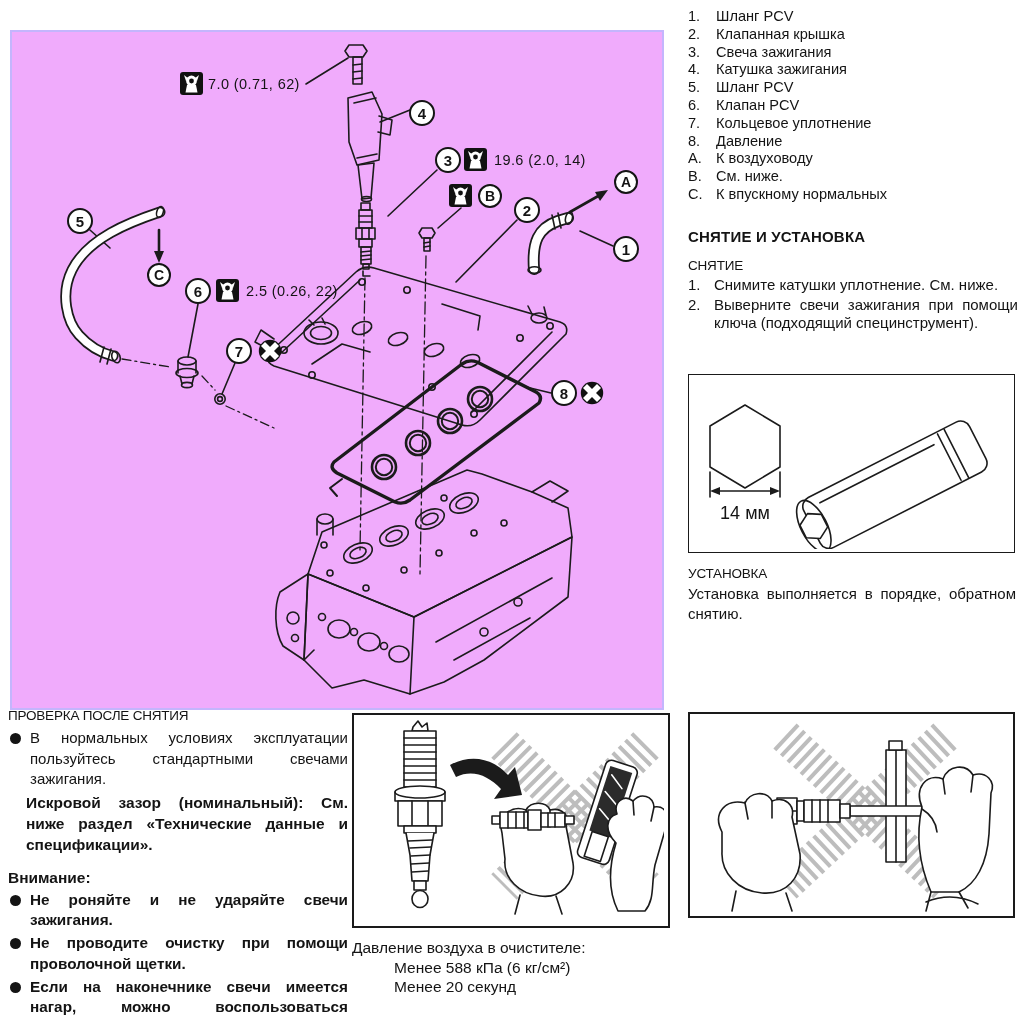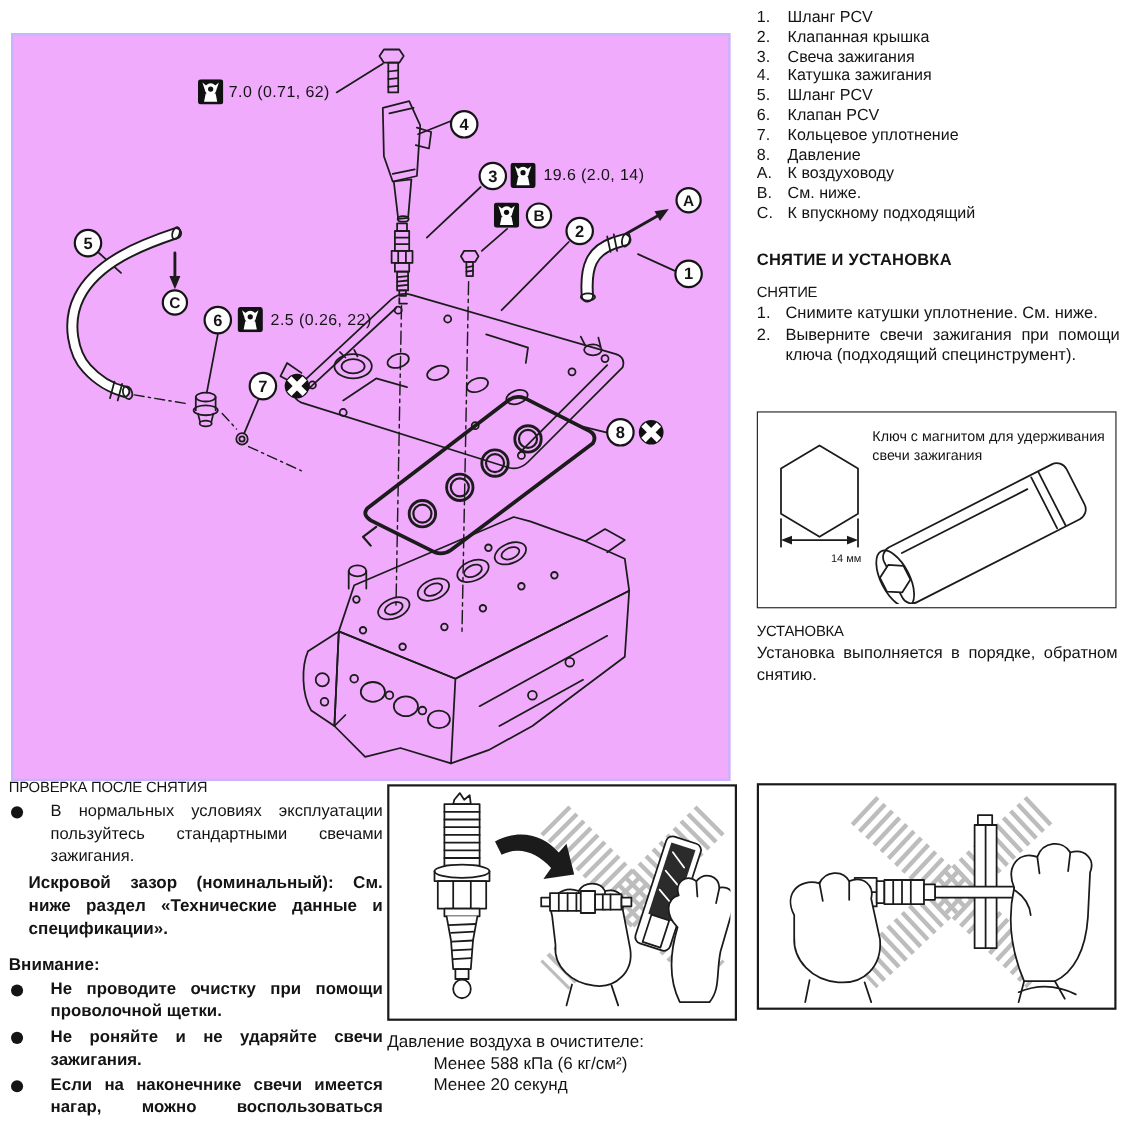--- a/index.html
+++ b/index.html
@@ -21,26 +21,26 @@
   .prow{display:flex;}
   .pn{width:28px;flex:none;}
   .sec-heading{position:absolute;left:0;top:220px;font-size:15px;font-weight:bold;letter-spacing:.2px;}
   .sub-label{position:absolute;left:0;font-size:13.5px;letter-spacing:-.2px;}
   .steps{position:absolute;left:0;top:268px;width:330px;font-size:15px;line-height:18.5px;}
   .srow{display:flex;margin-bottom:1px;}
   .sn{width:26px;flex:none;}
   .stext{flex:1;text-align:justify;}
   .tool-box{position:absolute;left:0;top:366px;width:325px;height:177px;border:1.5px solid #1a1a1a;}
   .tool-caption{position:absolute;left:104px;top:14px;width:214px;font-size:13px;line-height:16.5px;}
-  .hex-dim{position:absolute;left:18px;top:128px;width:76px;text-align:right;font-size:10px;}
+  .hex-dim{position:absolute;left:18px;top:128px;width:76px;text-align:center;font-size:18px;}
   .install-text{position:absolute;left:0;top:576px;width:328px;font-size:15px;line-height:19.5px;text-align:justify;}
   
   .bottom-left{position:absolute;left:8px;top:708px;width:340px;}
   .bl-heading{font-size:13.5px;letter-spacing:-.2px;margin-bottom:5px;}
-  .brow{display:flex;margin-bottom:2px;gap:16px;}
+  .brow{display:flex;margin-bottom:2px;}
   .dot{width:11px;height:11px;border-radius:50%;background:#141414;margin:5px 9px 0 2px;flex:none;}
   .btext{flex:1;font-size:15px;line-height:20.5px;text-align:justify;}
   .gap-spec{font-size:15.5px;font-weight:bold;line-height:21px;text-align:justify;margin:2px 0 14px 18px;}
   .warn-heading{font-size:15.5px;font-weight:bold;margin-bottom:3px;}
   .warn .btext{font-weight:bold;font-size:15.3px;line-height:20.8px;}
   
   .mid-box{position:absolute;left:352px;top:713px;width:314px;height:211px;border:2px solid #1a1a1a;}
   .specs{position:absolute;left:352px;top:938px;width:322px;font-size:15.5px;font-weight:normal;line-height:19.5px;}
   .spec-val{padding-left:42px;}
   
@@ -309,21 +309,21 @@
       <div class="prow">
           <span class="pn">A.</span>
           <span>К воздуховоду</span>
         </div>
       <div class="prow">
           <span class="pn">B.</span>
           <span>См. ниже.</span>
         </div>
       <div class="prow">
           <span class="pn">C.</span>
-          <span>К впускному подходящий</span>
+          <span>К впускному нормальных</span>
         </div>
     </div>
 
     <div class="sec-heading">СНЯТИЕ И УСТАНОВКА</div>
     <div class="sub-label" style="top:250px">СНЯТИЕ</div>
 
     <div class="steps">
       <div class="srow">
         <span class="sn">1.</span>
         <span class="stext">Снимите катушки уплотнение. См. ниже.</span>
@@ -346,43 +346,42 @@
           <g transform="rotate(-27 205 108)">
             <rect x="112" y="82" width="186" height="56" rx="10"></rect>
             <ellipse cx="114" cy="110" rx="13" ry="28"></ellipse>
             <polygon points="114,96 126,103 126,117 114,124 102,117 102,103" fill="#fff"></polygon>
             <line x1="266" y1="84" x2="266" y2="136"></line>
               <line x1="274" y1="83" x2="274" y2="137"></line>
             <line x1="130" y1="92" x2="258" y2="92"></line>
           </g>
         </g>
       </svg>
-      <div class="tool-caption">Ключ с магнитом для удерживания свечи зажигания</div>
       <div class="hex-dim">14 мм</div>
     </div>
 
     <div class="sub-label" style="top:558px">УСТАНОВКА</div>
     <div class="install-text">Установка выполняется в порядке, обратном снятию.</div>
   </div>
 
   <div class="bottom-left">
     <div class="bl-heading">ПРОВЕРКА ПОСЛЕ СНЯТИЯ</div>
     <div class="brow">
       <span class="dot"></span>
       <span class="btext">В нормальных условиях эксплуатации пользуйтесь стандартными свечами зажигания.</span>
     </div>
     <div class="gap-spec">Искровой зазор (номинальный): См. ниже раздел «Технические данные и спецификации».</div>
     <div class="warn-heading">Внимание:</div>
     <div class="brow warn">
       <span class="dot"></span>
-      <span class="btext">Не проводите очистку при помощи проволочной щетки.</span>
+      <span class="btext">Не роняйте и не ударяйте свечи зажигания.</span>
     </div>
     <div class="brow warn">
       <span class="dot"></span>
-      <span class="btext">Не роняйте и не ударяйте свечи зажигания.</span>
+      <span class="btext">Не проводите очистку при помощи проволочной щетки.</span>
     </div>
     <div class="brow warn">
       <span class="dot"></span>
       <span class="btext">Если на наконечнике свечи имеется нагар, можно воспользоваться очистителем для свечей зажигания.</span>
     </div>
   </div>
 
   <div class="mid-box">
     <svg class="art" width="310" height="207" viewBox="0 0 310 207">
 

